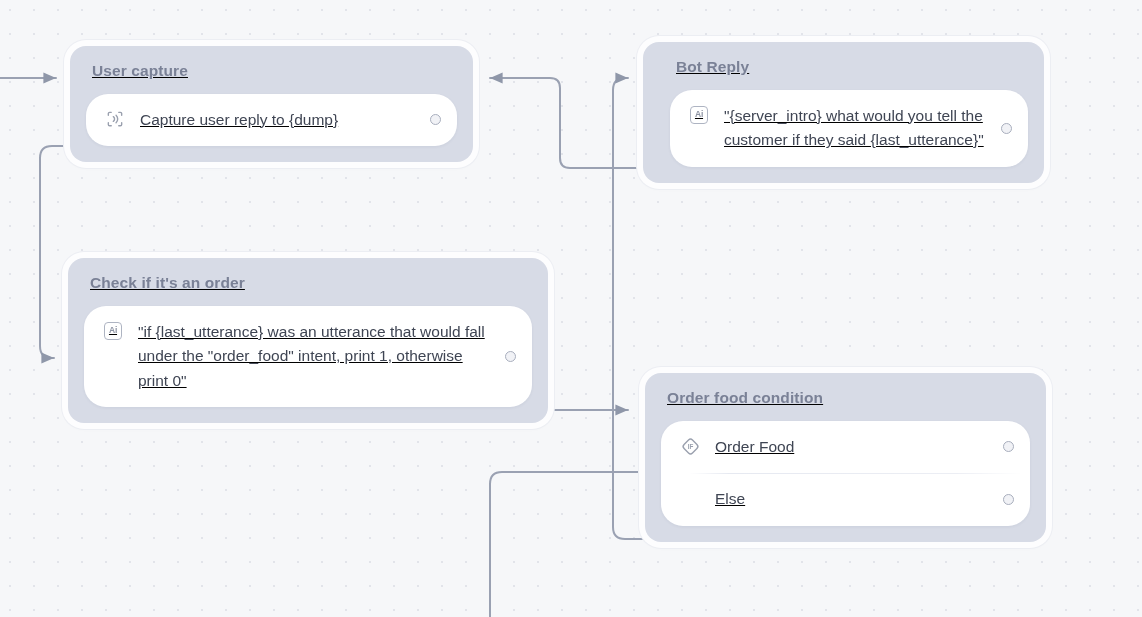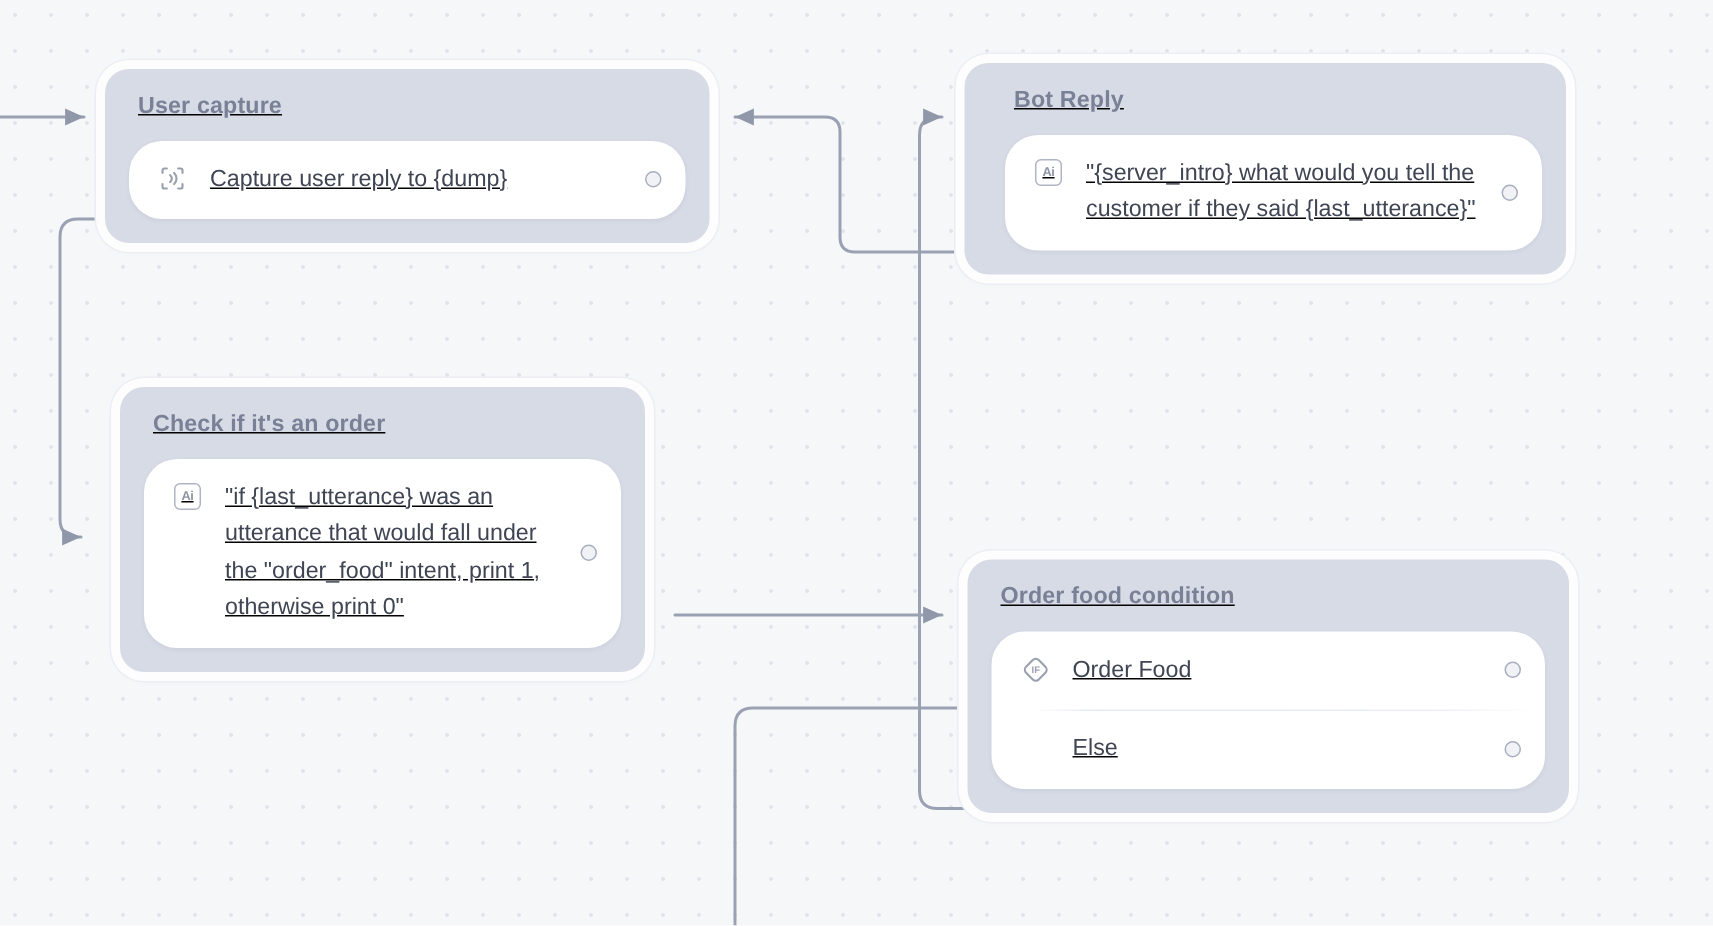--- a/index.html
+++ b/index.html
@@ -106,21 +106,21 @@
     font-size: 8.5px;
     font-weight: 700;
     color: #8d93a3;
     letter-spacing: -0.2px;
     line-height: 1;
   }
 
   
   #node-user-capture   { left: 70px;  top: 46px;  width: 403px; }
   #node-bot-reply      { left: 643px; top: 42px;  width: 401px; padding-left: 11px; }
-  #node-check-order    { left: 80px;  top: 258px; width: 350px; }
+  #node-check-order    { left: 68px;  top: 258px; width: 480px; }
   #node-order-cond     { left: 645px; top: 373px; width: 401px; }
 
   #node-bot-reply .row, #node-check-order .row { align-items: flex-start; }
   #node-bot-reply .row-icon, #node-check-order .row-icon { margin-top: 2px; }
   #node-bot-reply .port, #node-check-order .port { align-self: center; }
 </style>
 </head>
 <body>
 
 <div id="canvas">

